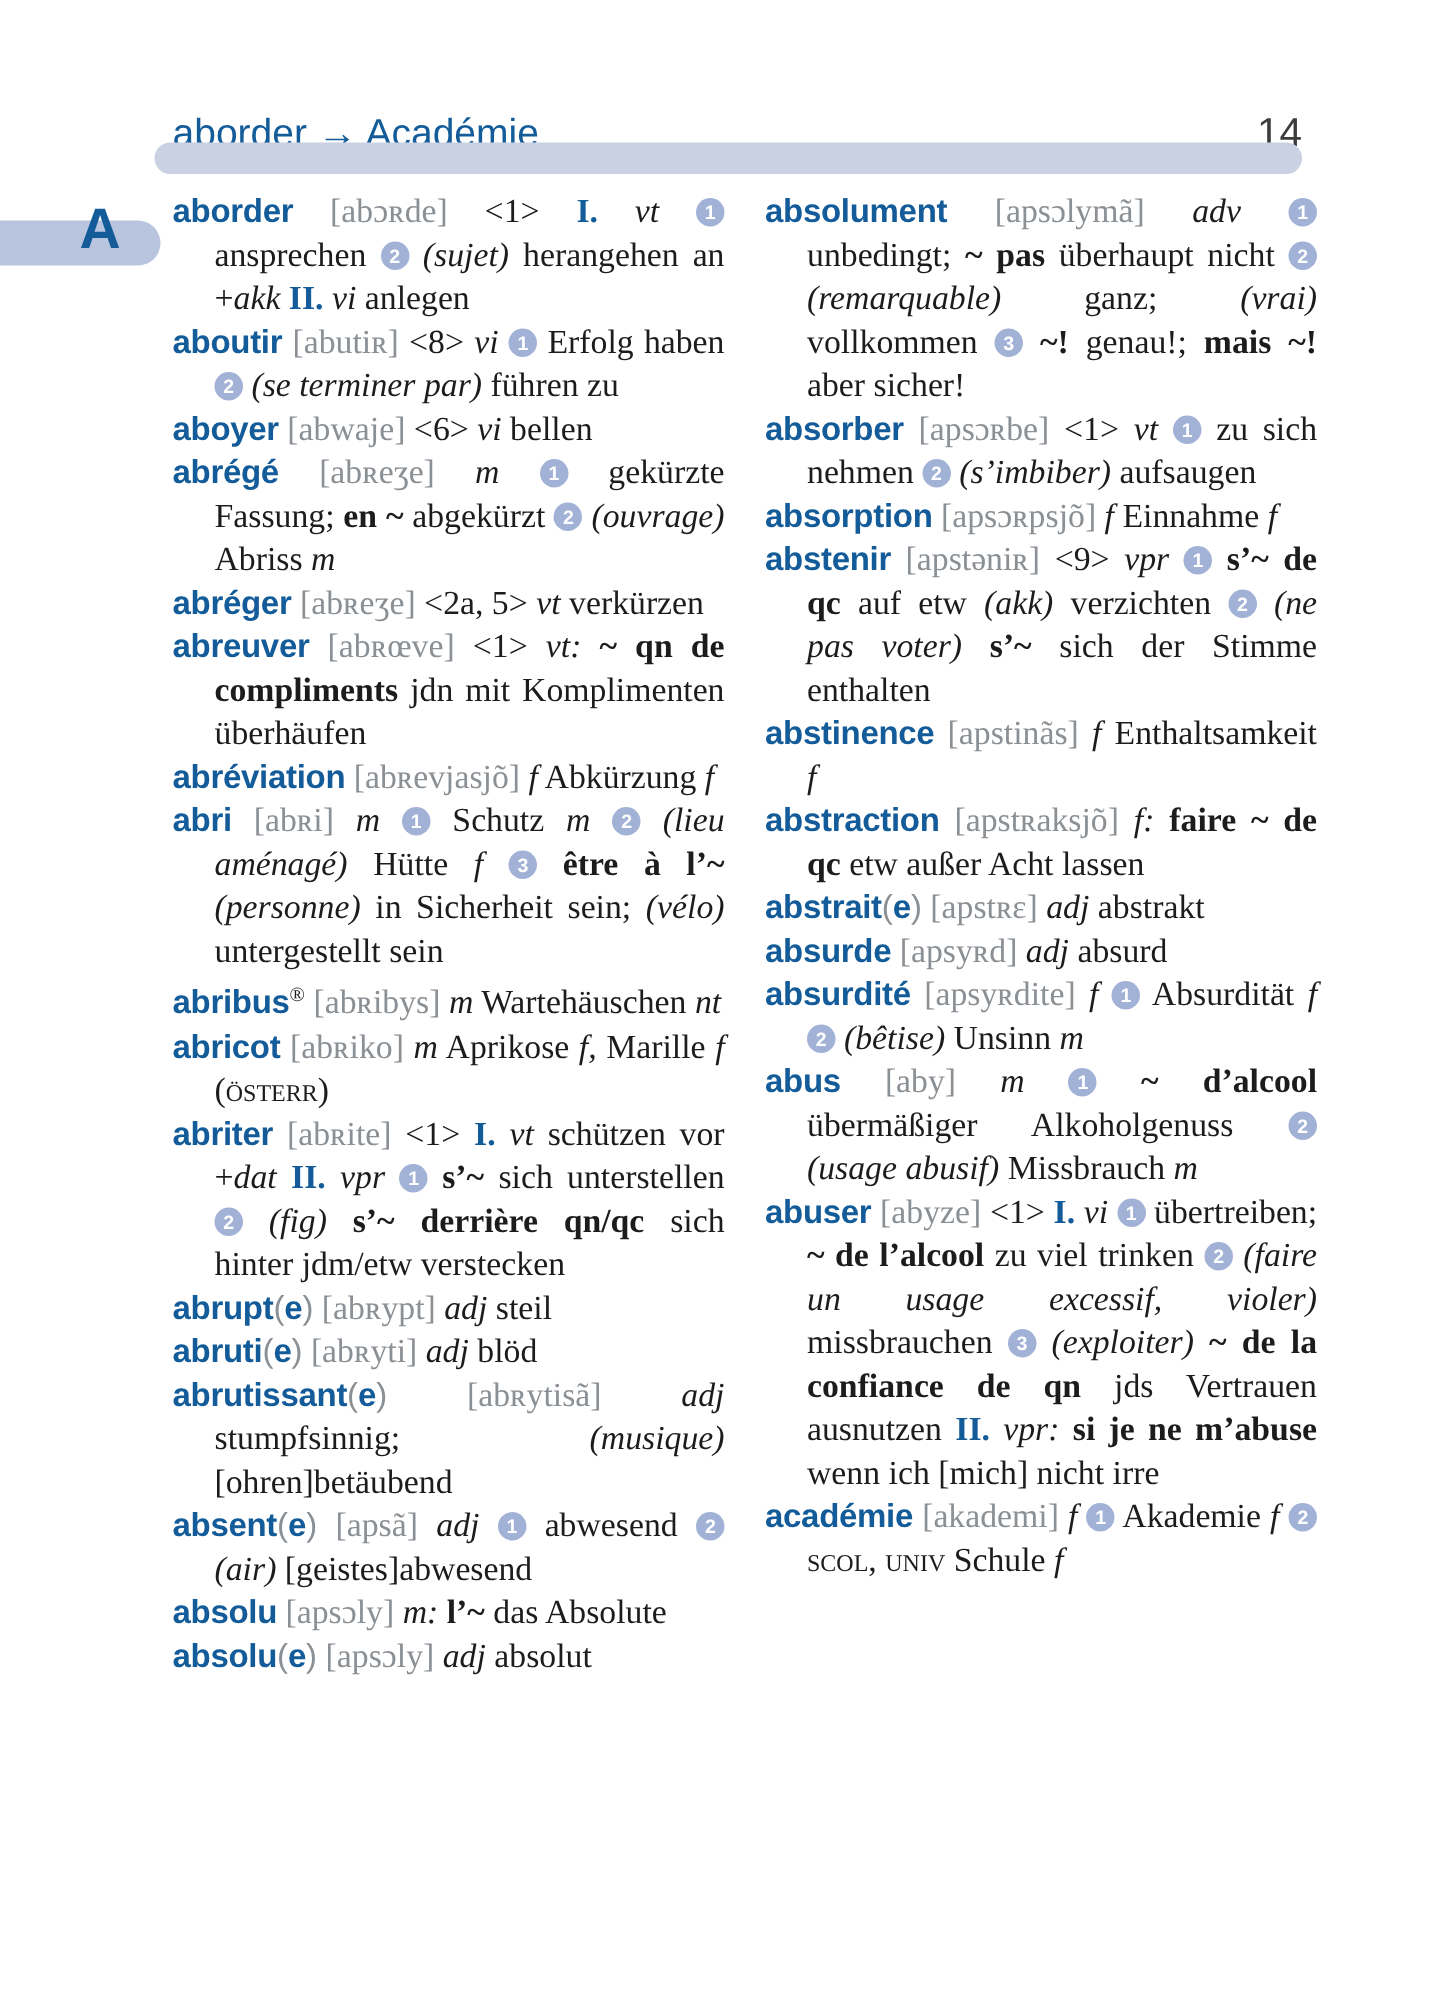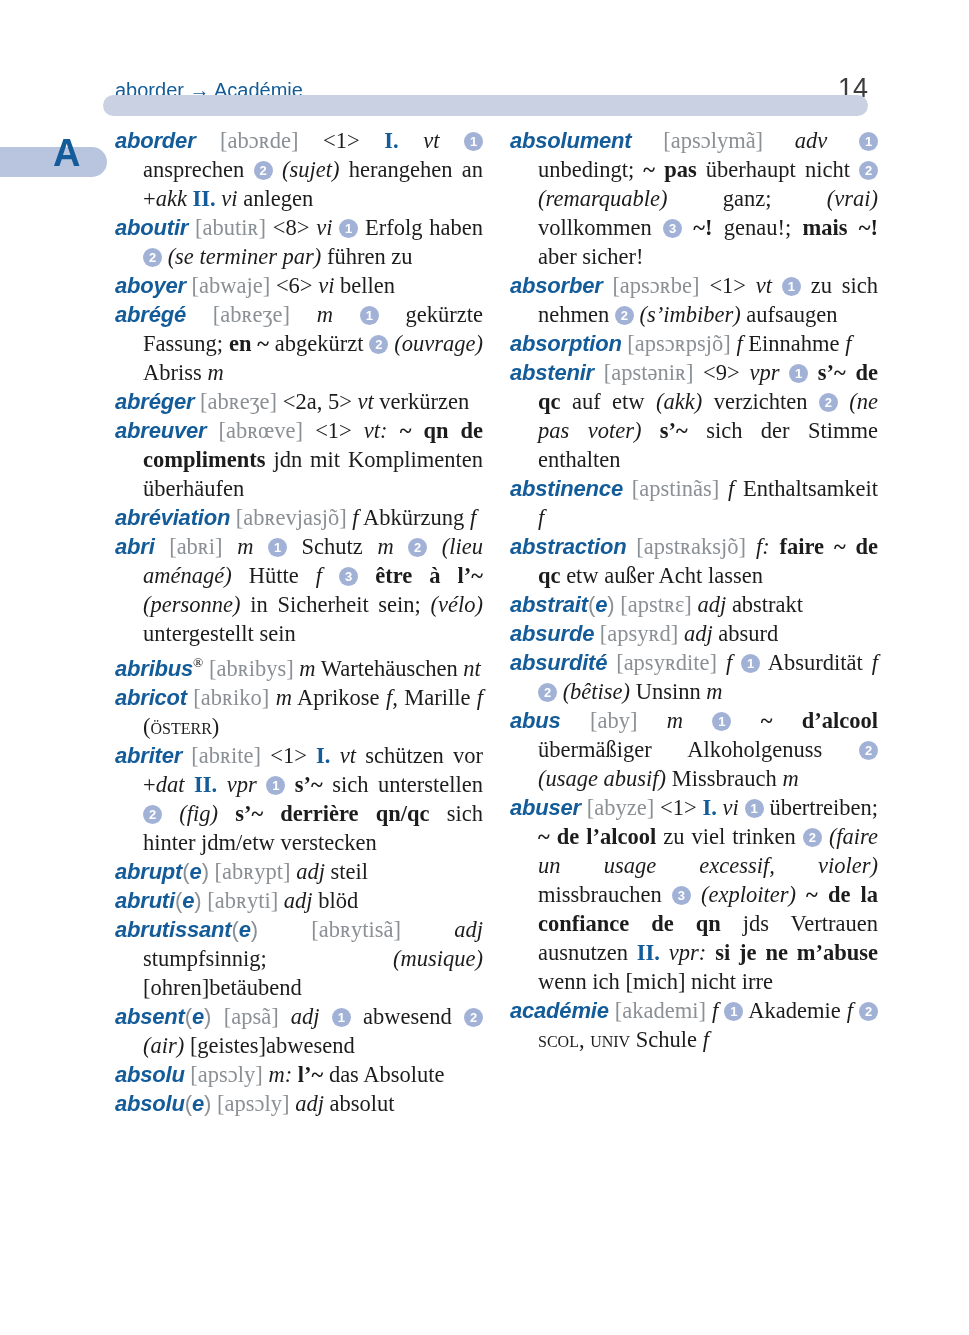--- a/index.html
+++ b/index.html
@@ -14,21 +14,21 @@
   html,body{margin:0;padding:0;background:#ffffff;}
   .page{
     position:relative;width:969px;height:1335px;background:#ffffff;
     font-family:"Liberation Serif",serif;color:var(--ink);overflow:hidden;
   }
   .header-row{
     position:absolute;top:52px;left:115px;width:753px;
     display:flex;justify-content:space-between;align-items:baseline;
   }
   .header-title{
-    font-family:"Liberation Sans",sans-serif;font-size:20px;color:var(--accent);
+    font-family:"Liberation Sans",sans-serif;font-size:26px;color:var(--accent);
   }
   .page-number{
     font-family:"Liberation Sans",sans-serif;font-size:27px;color:var(--pagenum);margin-top:21px;
   }
   .header-bar{
     position:absolute;top:95px;left:103px;width:765px;height:21px;
     border-radius:11px;background:var(--bar);
   }
   .letter-tab{
     position:absolute;top:147px;left:0;width:107px;height:30px;
@@ -43,21 +43,21 @@
     position:absolute;top:126px;left:115px;width:763px;
     display:flex;gap:27px;
   }
   .column{width:368px;hyphens:auto;}
   p.entry{
     margin:0;font-size:22.5px;line-height:29px;text-align:justify;
     padding-left:28px;text-indent:-28px;
   }
   .hw,.hwe{
     font-family:"Liberation Sans",sans-serif;font-weight:700;font-size:22px;
-    color:var(--accent);letter-spacing:-0.2px;font-style:italic;
+    color:var(--accent);letter-spacing:-0.2px;
   }
   .gp{font-family:"Liberation Sans",sans-serif;font-size:22px;color:var(--muted);}
   .pron{color:var(--muted);}
   .t{}
   .bd{font-weight:700;}
   .i{font-style:italic;}
   .rom{color:var(--accent);font-weight:700;}
   .sc{font-variant:small-caps;}
   .sup{vertical-align:super;font-size:60%;}
   .c{

